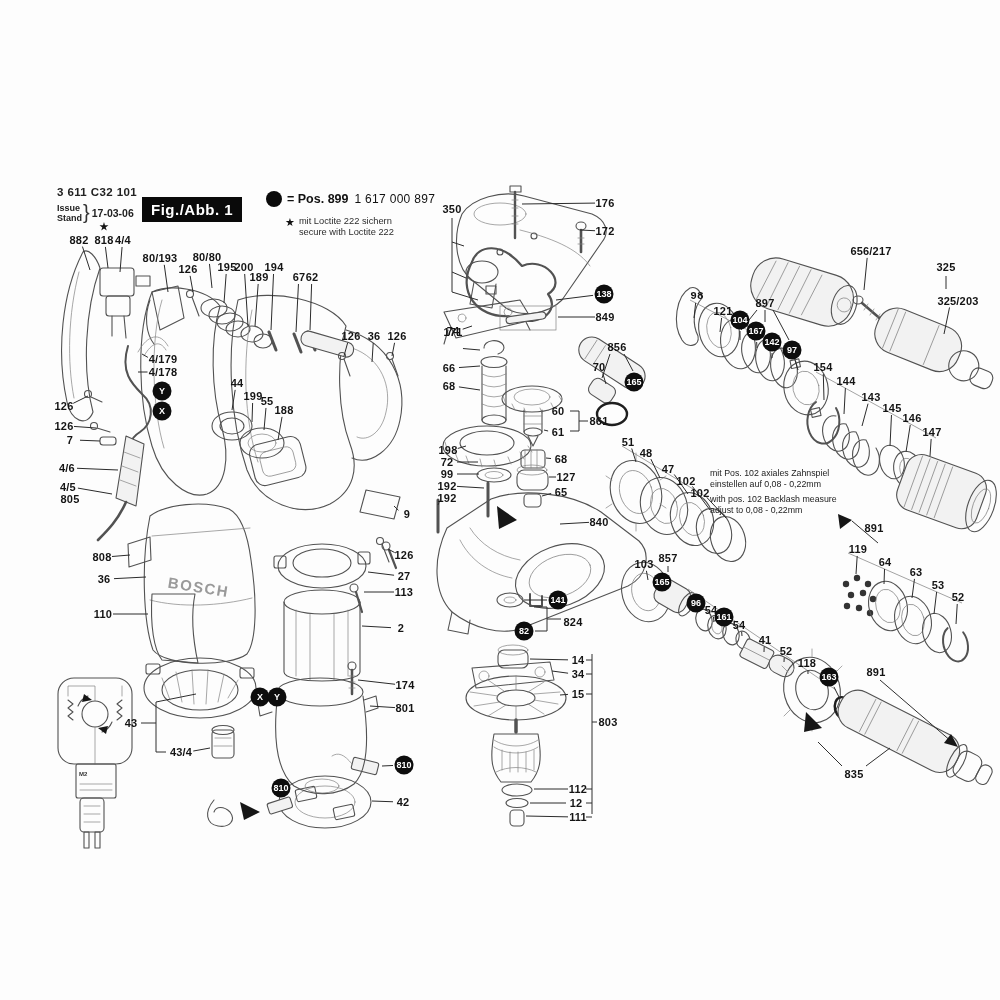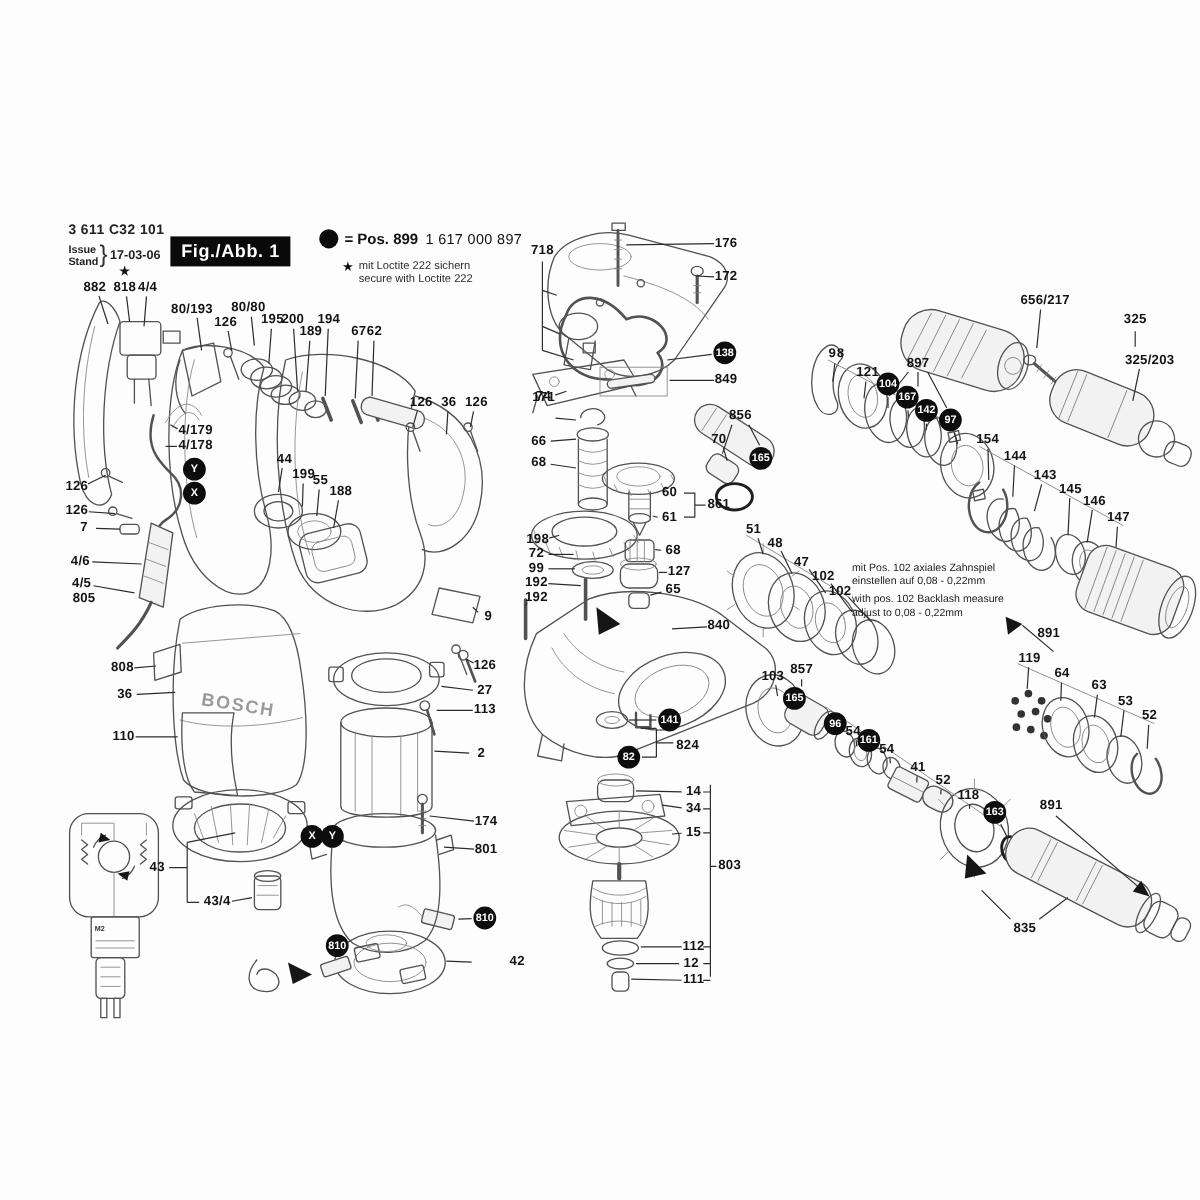--- a/index.html
+++ b/index.html
@@ -577,27 +577,27 @@
       <div class="lbl" style="left: 404px; top: 555px;">126</div>
       <div class="lbl" style="left: 102px; top: 557px;">808</div>
       <div class="lbl" style="left: 104px; top: 579px;">36</div>
       <div class="lbl" style="left: 103px; top: 614px;">110</div>
       <div class="lbl" style="left: 404px; top: 576px;">27</div>
       <div class="lbl" style="left: 404px; top: 592px;">113</div>
       <div class="lbl" style="left: 401px; top: 628px;">2</div>
       <div class="lbl" style="left: 405px; top: 685px;">174</div>
       <div class="lbl" style="left: 405px; top: 708px;">801</div>
       <div class="lbl circ" style="left: 404px; top: 765px;">810</div>
-      <div class="lbl" style="left: 403px; top: 802px; margin-left: 28px;">42</div>
+      <div class="lbl" style="left: 403px; top: 802px;">42</div>
       <div class="lbl" style="left: 131px; top: 723px;">43</div>
       <div class="lbl" style="left: 181px; top: 752px;">43/4</div>
       <div class="lbl circ" style="left: 260px; top: 697px;">X</div>
       <div class="lbl circ" style="left: 277px; top: 697px;">Y</div>
       <div class="lbl circ" style="left: 281px; top: 788px;">810</div>
-      <div class="lbl" style="left: 452px; top: 209px;">718</div>
+      <div class="lbl" style="left: 452px; top: 209px;">350</div>
       <div class="lbl" style="left: 605px; top: 203px;">176</div>
       <div class="lbl" style="left: 605px; top: 231px;">172</div>
       <div class="lbl circ" style="left: 604px; top: 294px;">138</div>
       <div class="lbl" style="left: 605px; top: 317px;">849</div>
       <div class="lbl" style="left: 453px; top: 331px;">74</div>
       <div class="lbl" style="left: 453px; top: 332px;">171</div>
       <div class="lbl" style="left: 449px; top: 368px;">66</div>
       <div class="lbl" style="left: 449px; top: 386px;">68</div>
       <div class="lbl" style="left: 617px; top: 347px;">856</div>
       <div class="lbl" style="left: 599px; top: 367px;">70</div>

